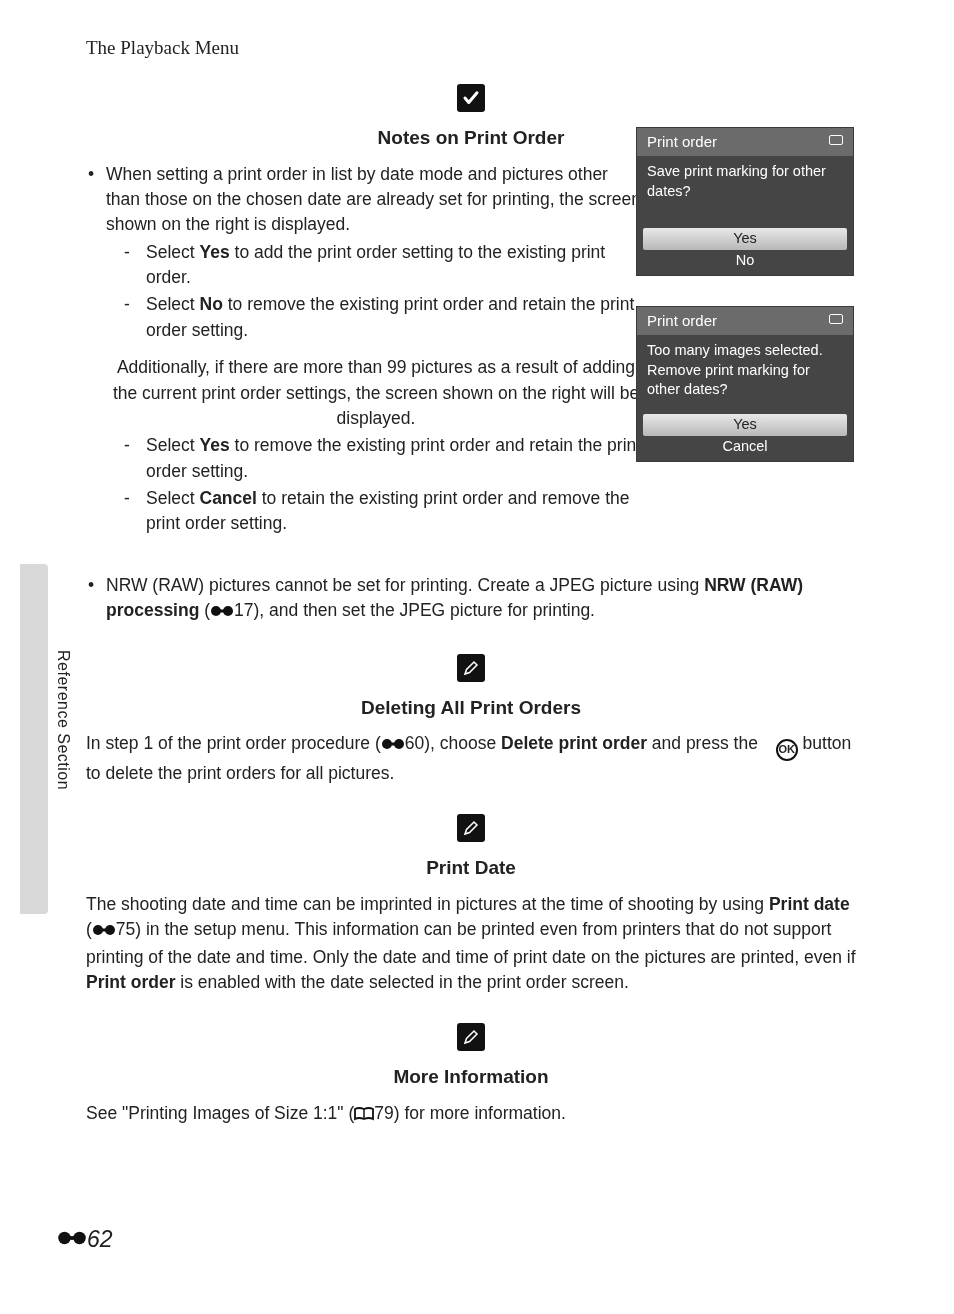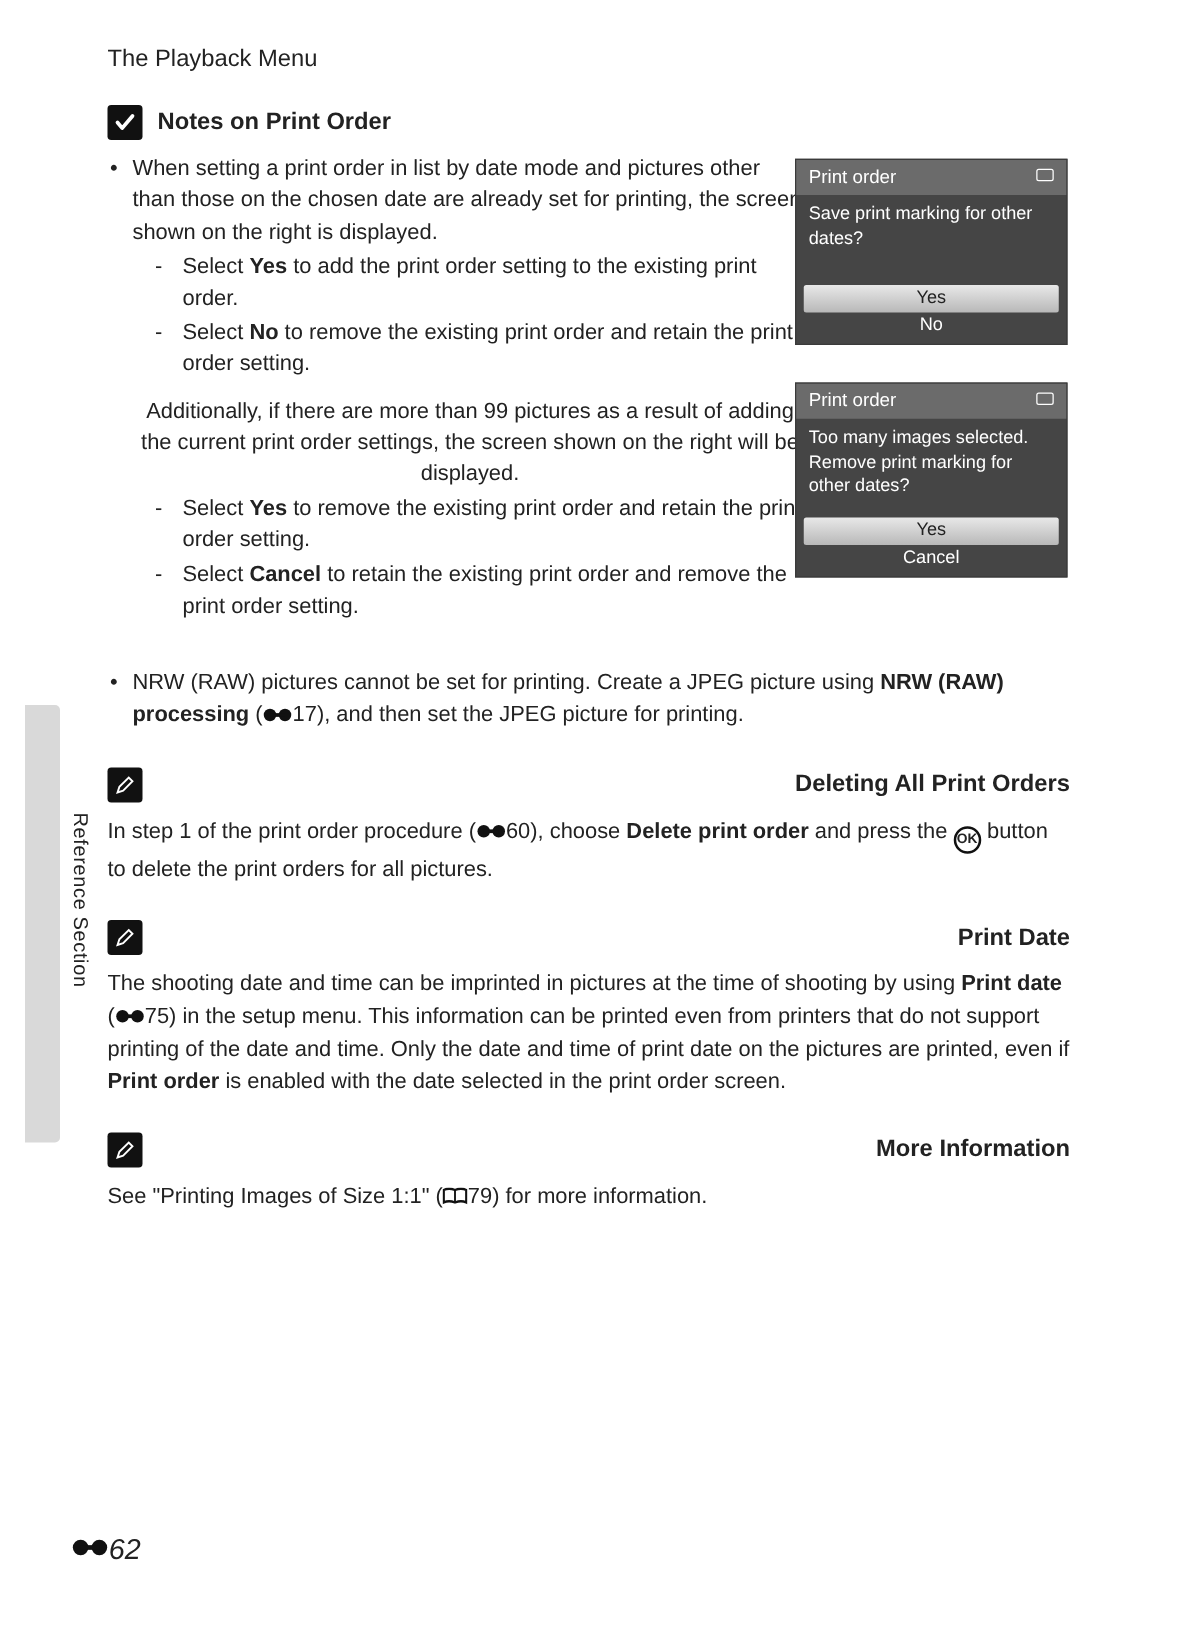--- a/index.html
+++ b/index.html
@@ -11,20 +11,21 @@
     position: relative;
     color: #222;
     font-size: 17.5px;
     line-height: 1.45;
   }
   .page-header {
     position: absolute;
     top: 34px;
     left: 86px;
     font-size: 19px;
+    font-family: Liberation Serif, serif;
   }
   .side-tab {
     position: absolute;
     left: 20px;
     top: 564px;
     width: 28px;
     height: 350px;
     background: #d9d9d9;
     border-top-right-radius: 4px;
     border-bottom-right-radius: 4px;
@@ -42,20 +43,21 @@
     left: 86px;
     top: 76px;
     width: 770px;
   }
   .section-head {
     display: flex;
     align-items: center;
     gap: 12px;
     margin-top: 8px;
     margin-bottom: 10px;
+    flex-direction: column;
   }
   .section-head .title {
     font-weight: 700;
     font-size: 19px;
   }
   .icon-box {
     width: 28px;
     height: 28px;
     display: flex;
     align-items: center;
@@ -132,20 +134,21 @@
   .ok-btn {
     display: inline-flex;
     width: 22px; height: 22px;
     border: 2px solid #111;
     border-radius: 50%;
     align-items: center;
     justify-content: center;
     font-size: 11px;
     font-weight: 700;
     vertical-align: -4px;
+    margin-left: 13px;
   }
   .footer {
     position: absolute;
     left: 57px;
     bottom: 58px;
     font-style: italic;
     font-size: 23px;
     display: flex;
     align-items: center;
     gap: 0;

